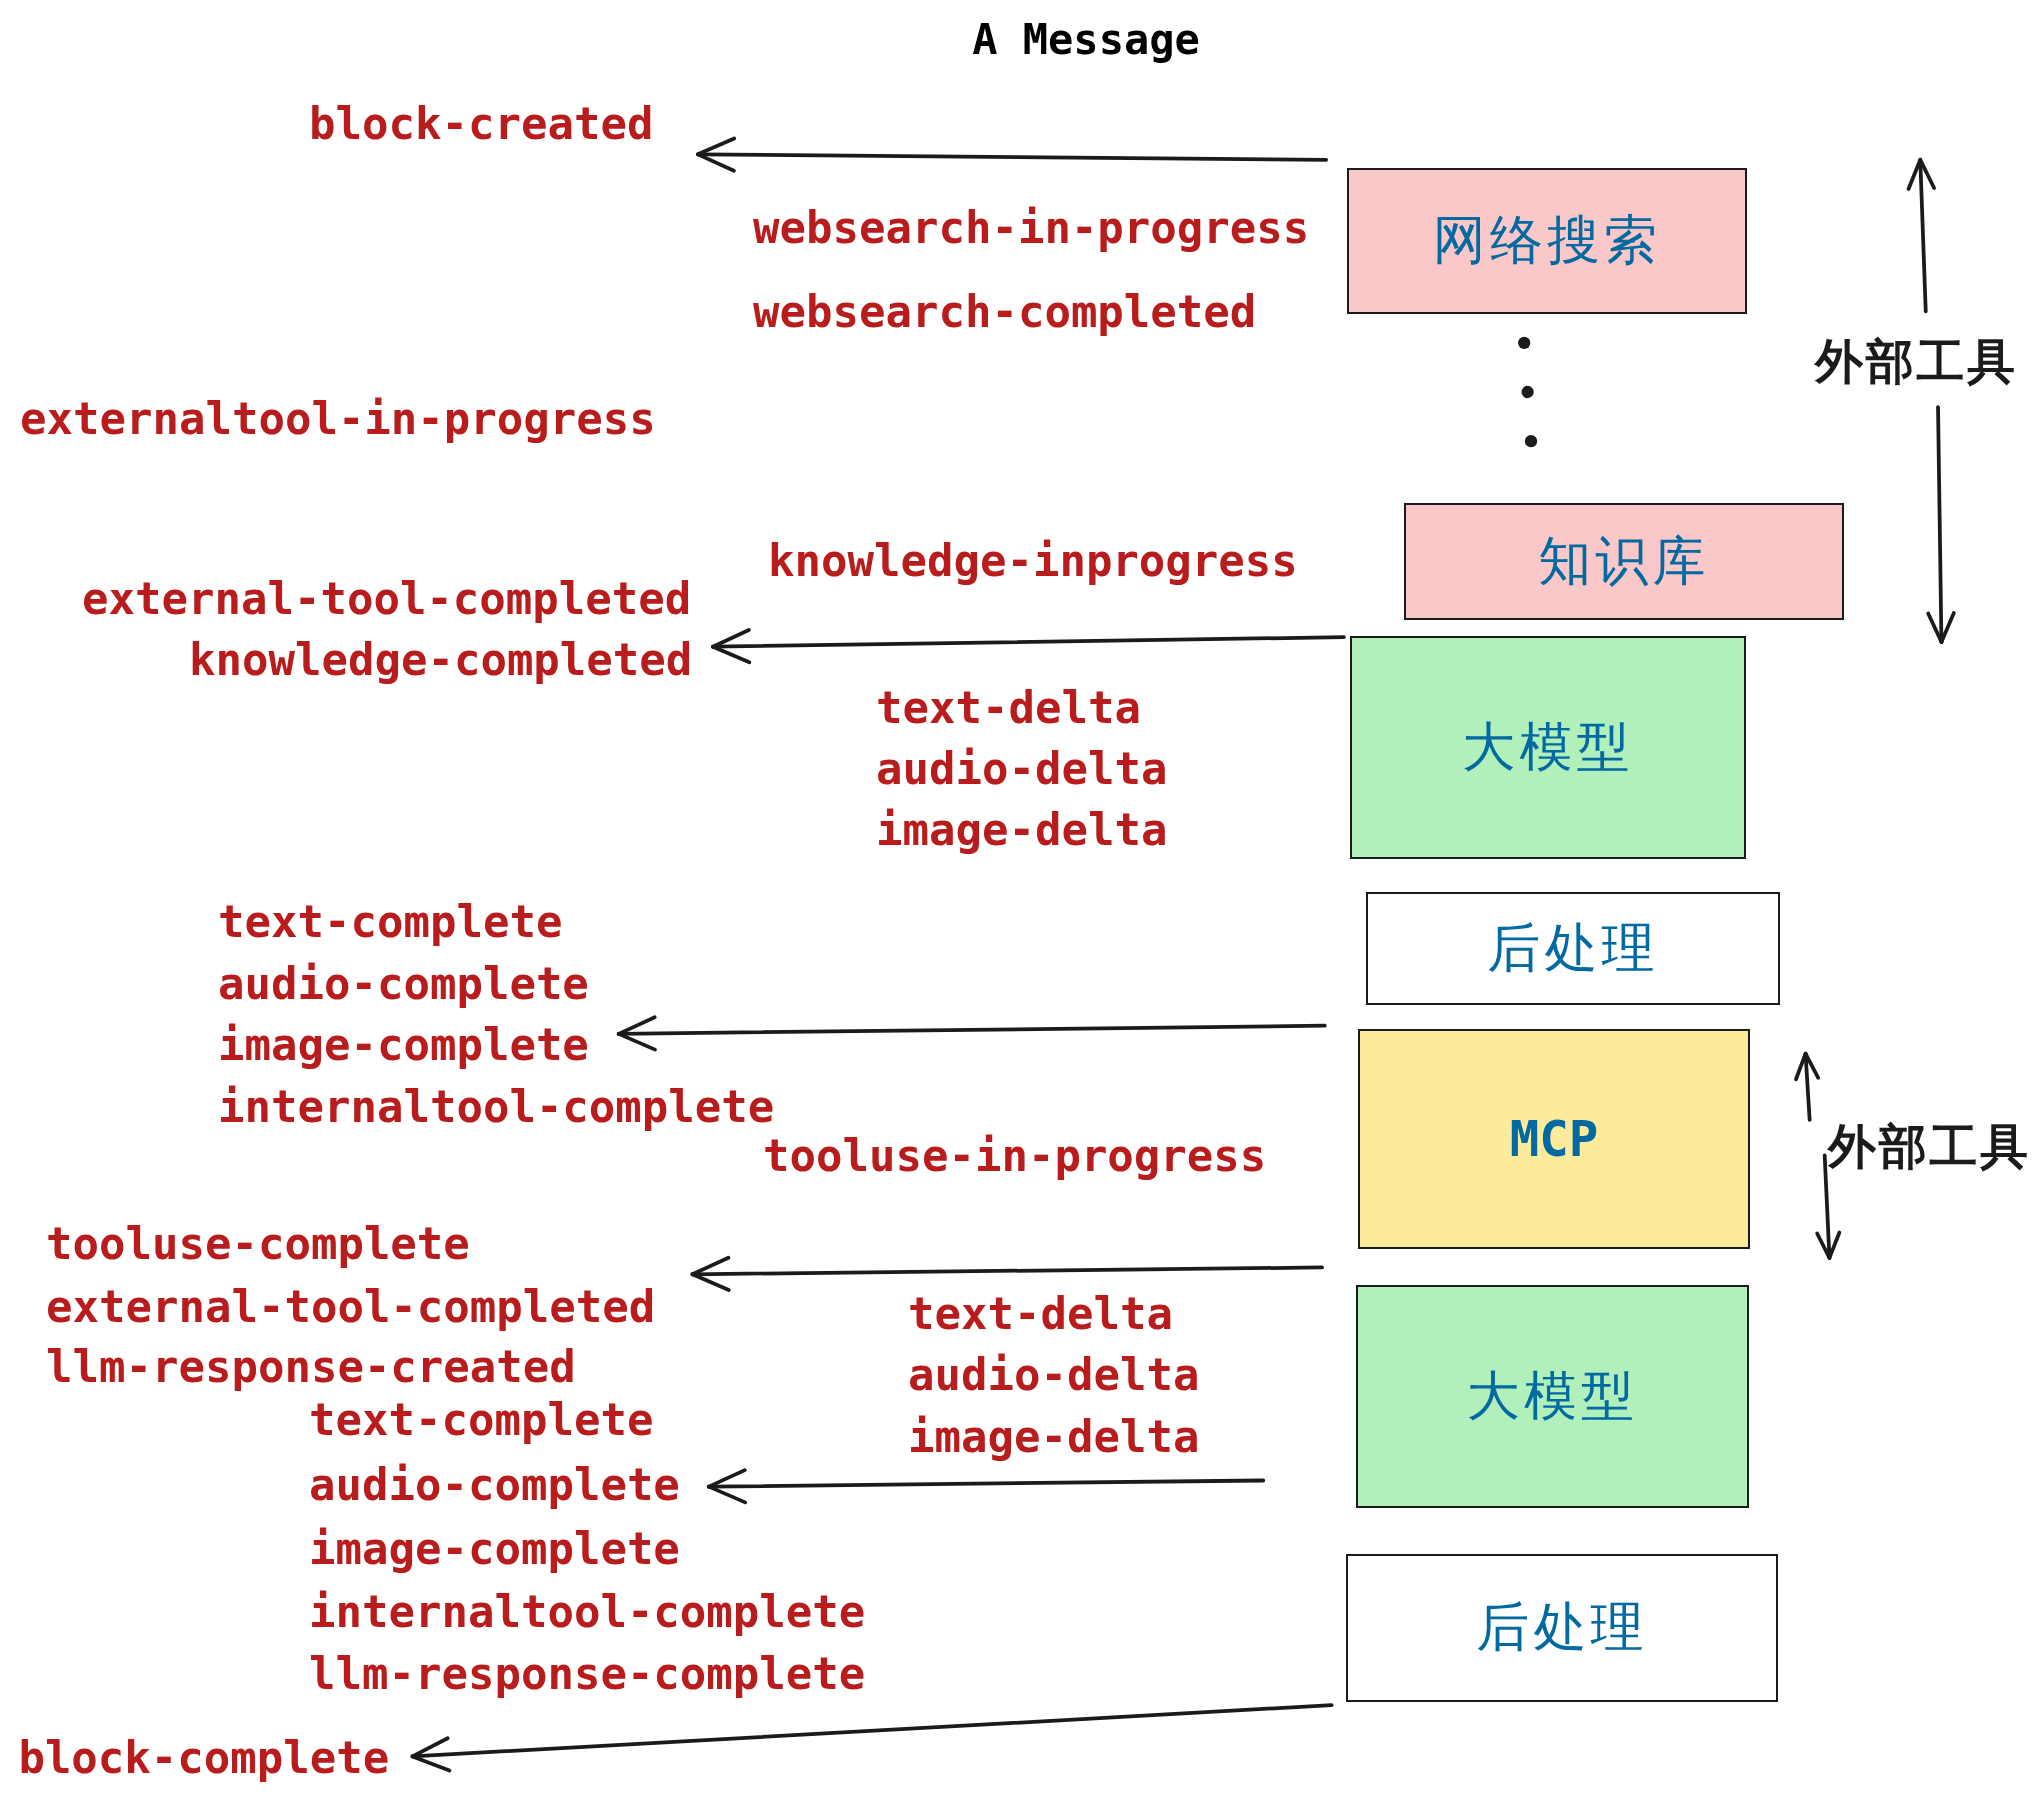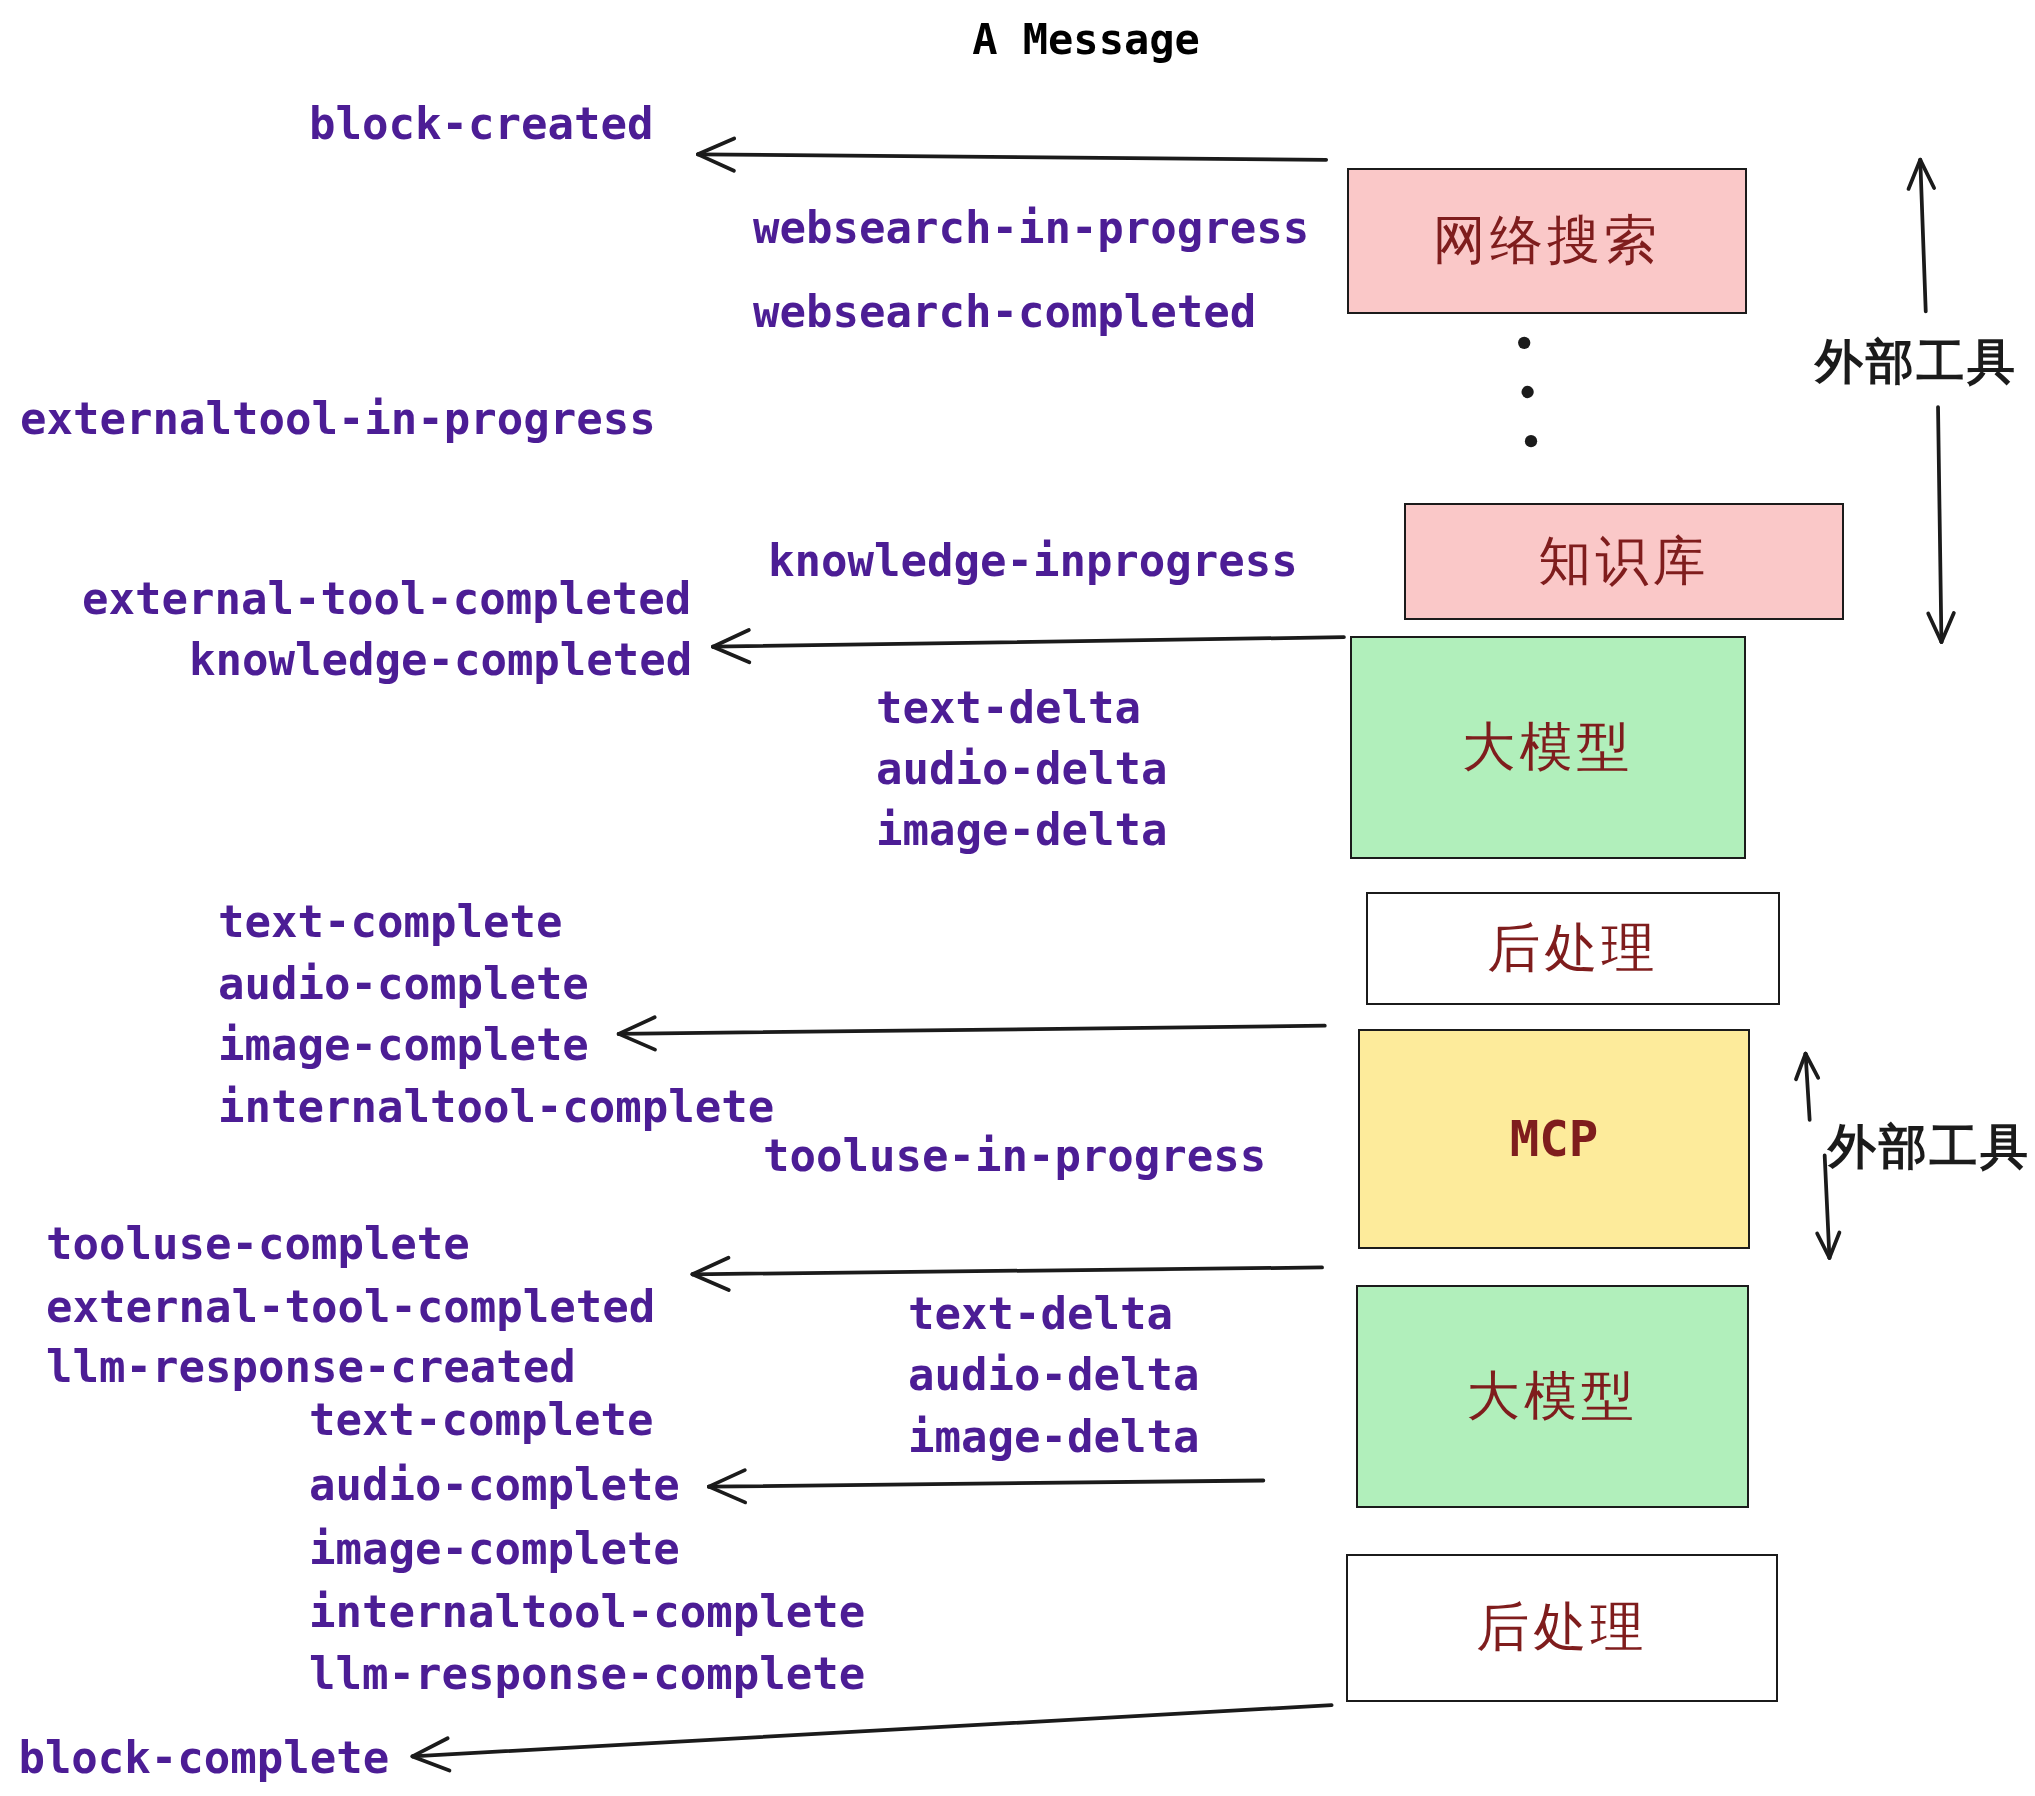--- a/index.html
+++ b/index.html
@@ -13,31 +13,31 @@
   #arrow-layer{position:absolute;left:0;top:0;width:2035px;height:1796px;pointer-events:none;}
   .title{
     position:absolute;
     transform:translateX(-50%);
     font-family:"DejaVu Sans Mono", monospace;
     font-weight:bold;font-size:42px;color:#000000;white-space:nowrap;
   }
   .event{
     position:absolute;
     font-family:"DejaVu Sans Mono", monospace;
-    font-weight:bold;font-size:44px;line-height:1.05;color:#4c1d95;white-space:nowrap;
+    font-weight:bold;font-size:44px;line-height:1.05;color:#b91c1c;white-space:nowrap;
   }
   .box{
     position:absolute;
     border:2.7px solid #1b1b1b;
     box-sizing:border-box;
     display:flex;align-items:center;justify-content:center;
   }
   .box .box-label{
     font-family:"DejaVu Sans","Liberation Sans",sans-serif;
-    font-size:53px;color:#7f1d1d;letter-spacing:4.1px;white-space:nowrap;
+    font-size:53px;color:#0369a1;letter-spacing:4.1px;white-space:nowrap;
   }
   .box .box-label.mono{
     font-family:"DejaVu Sans Mono",monospace;
     font-weight:bold;font-size:49px;letter-spacing:0;
   }
   .side-label{
     position:absolute;
     font-family:"DejaVu Sans","Liberation Sans",sans-serif;
     font-size:48px;font-weight:bold;color:#1b1b1b;letter-spacing:2.7px;white-space:nowrap;
   }

